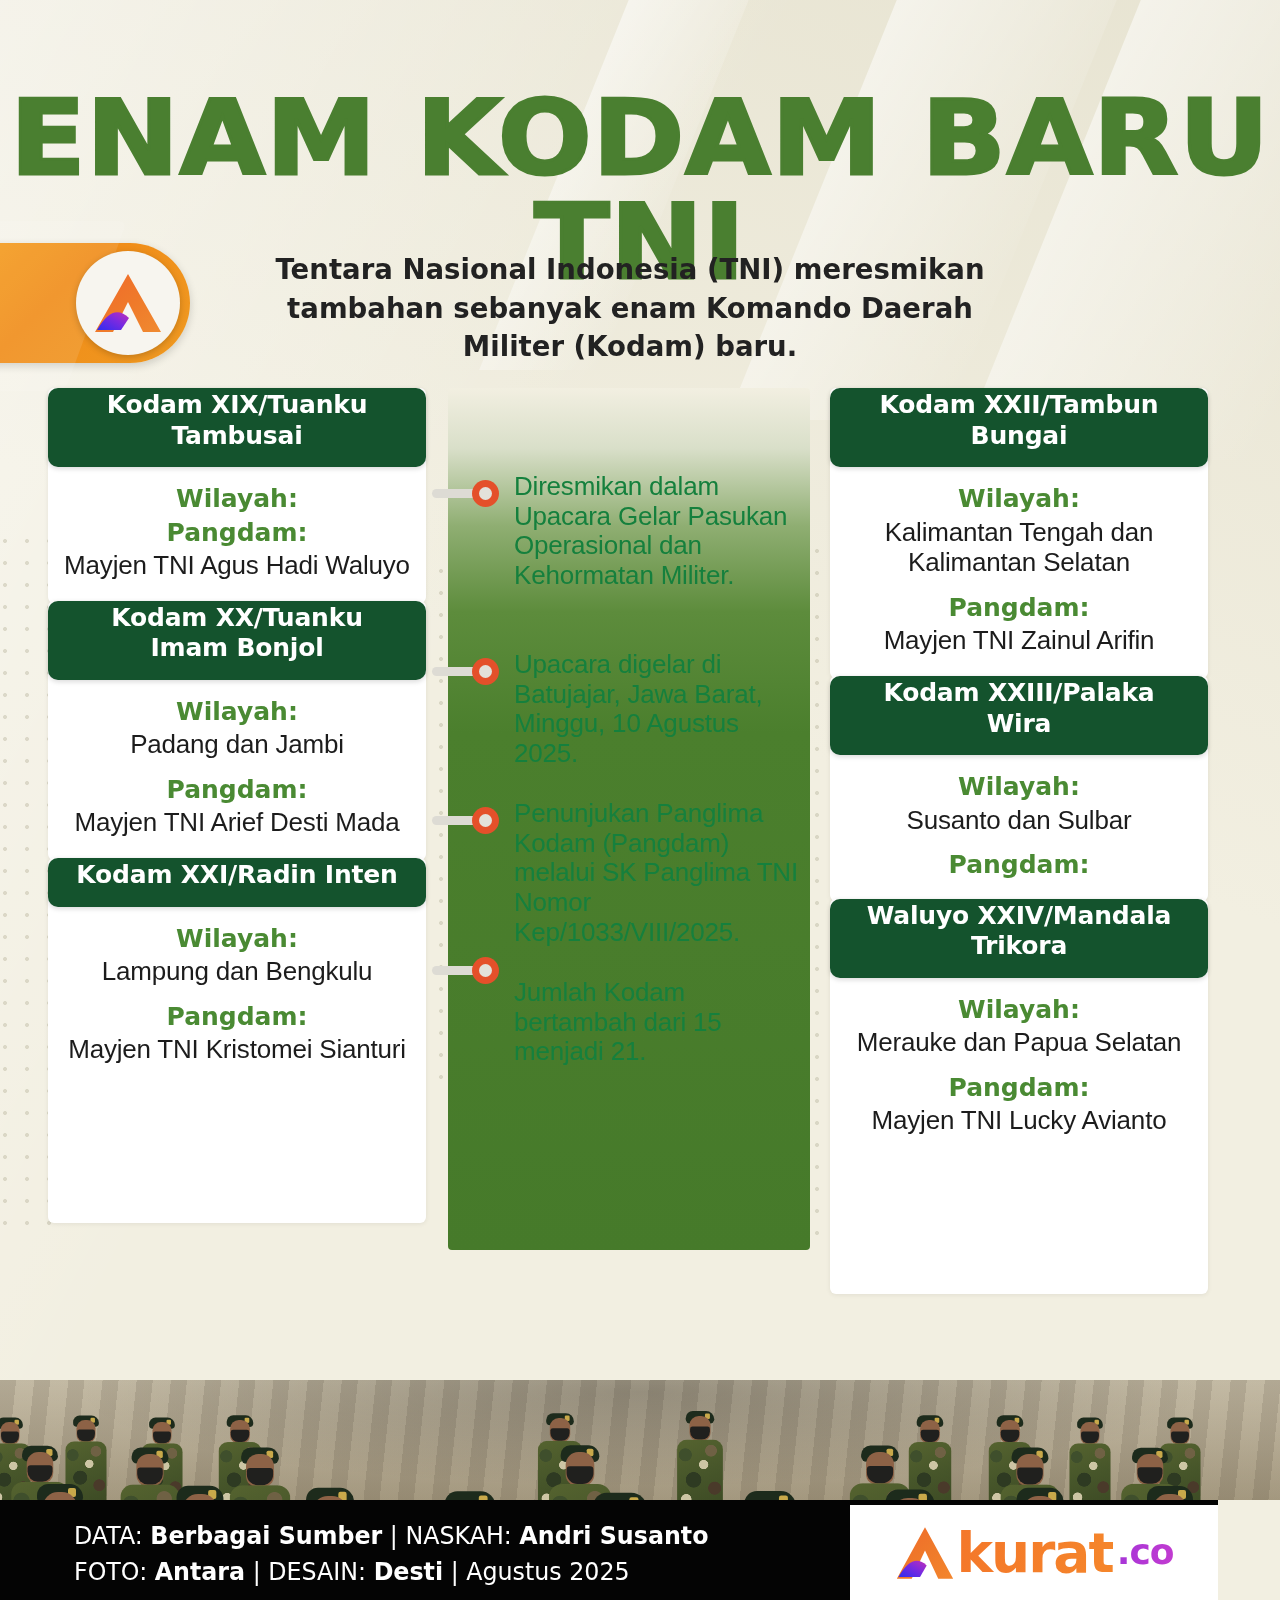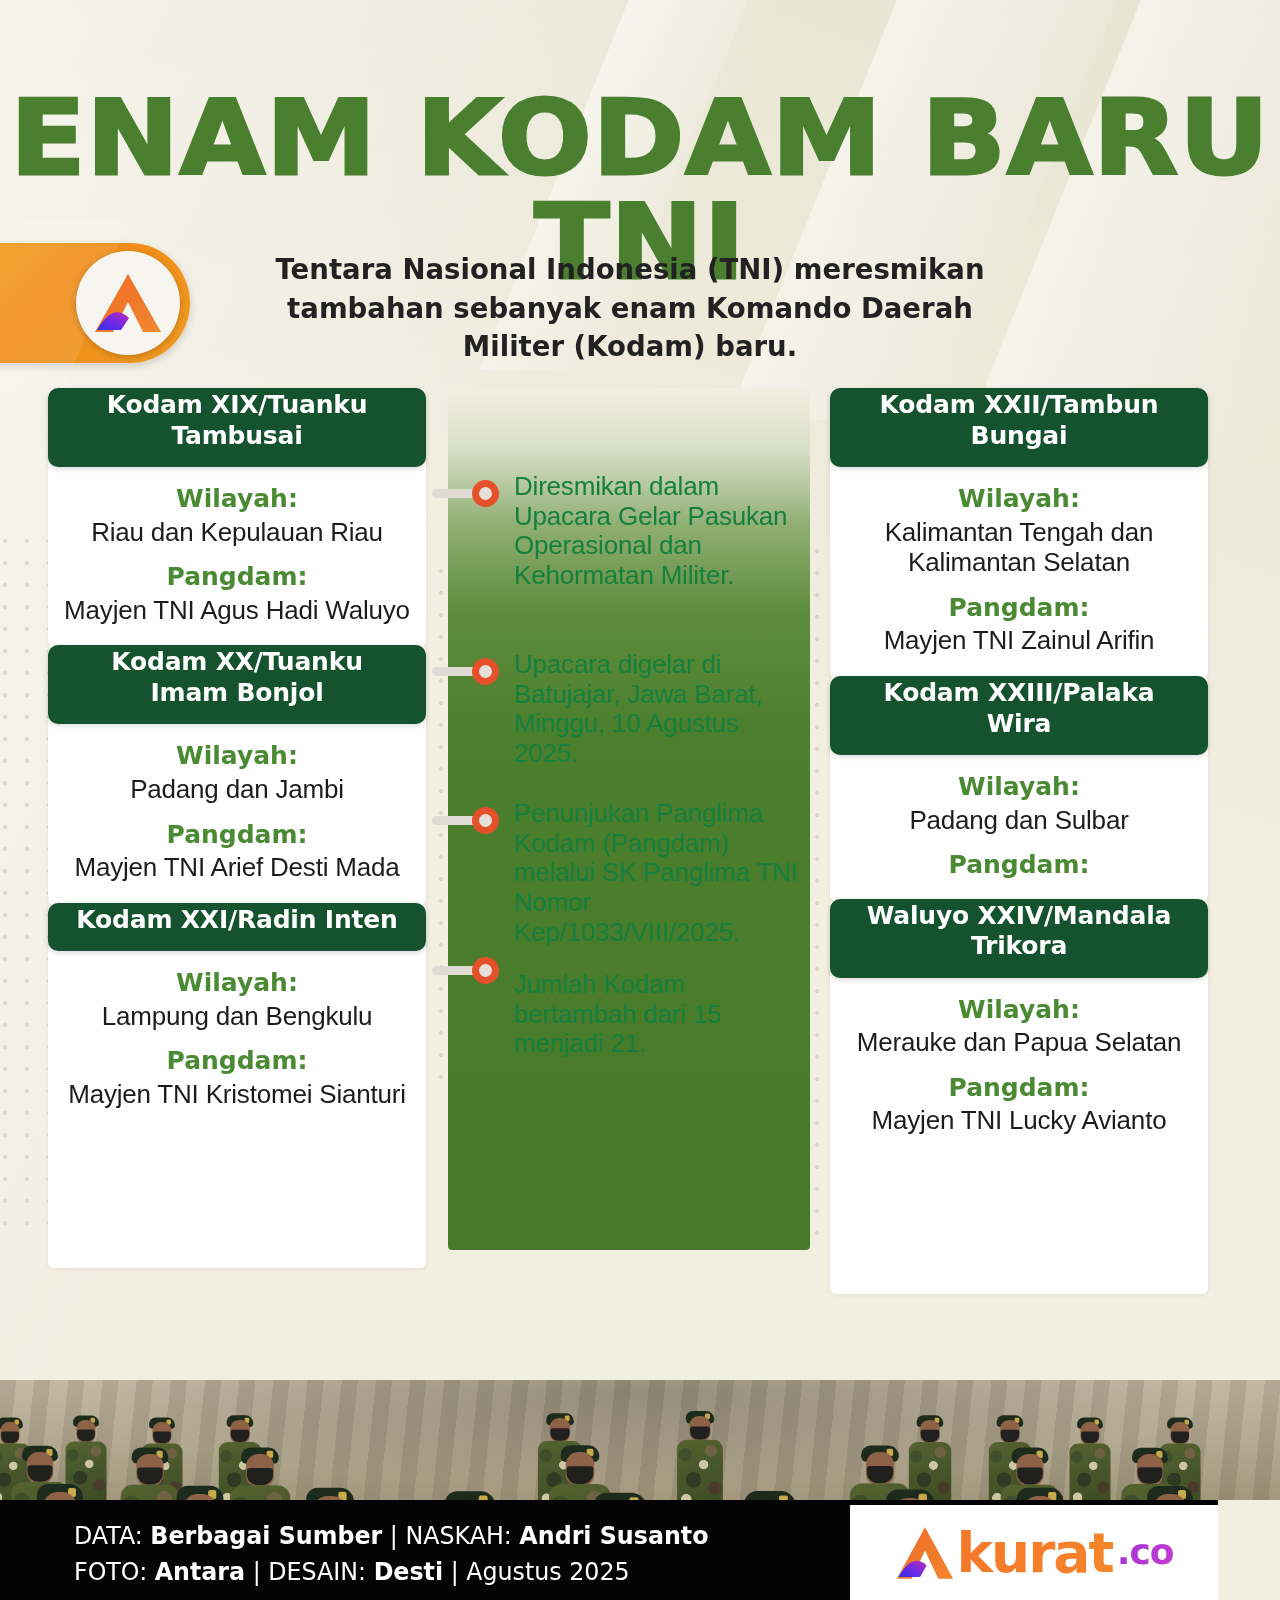--- a/index.html
+++ b/index.html
@@ -341,21 +341,20 @@
     </div>
   </div>
 </div>
 
 <div class="col-left">
 
   <div class="card-shell">
     <div class="card-head">Kodam XIX/Tuanku Tambusai</div>
     <div class="card-body">
       <div class="field-label">Wilayah:</div>
-      <div class="field-value">Riau dan Kepulauan Riau</div>
       <div class="field-label">Pangdam:</div>
       <div class="field-value last">Mayjen TNI Agus Hadi Waluyo</div>
     </div>
   </div>
 
   <div class="card-shell" style="margin-top:-2px;">
     <div class="card-head">Kodam XX/Tuanku Imam Bonjol</div>
     <div class="card-body">
       <div class="field-label">Wilayah:</div>
       <div class="field-value">Padang dan Jambi</div>
@@ -385,21 +384,21 @@
       <div class="field-value">Kalimantan Tengah dan Kalimantan Selatan</div>
       <div class="field-label">Pangdam:</div>
       <div class="field-value last">Mayjen TNI Zainul Arifin</div>
     </div>
   </div>
 
   <div class="card-shell" style="margin-top:-2px;">
     <div class="card-head">Kodam XXIII/Palaka Wira</div>
     <div class="card-body">
       <div class="field-label">Wilayah:</div>
-      <div class="field-value">Padang dan Sulbar</div>
+      <div class="field-value">Susanto dan Sulbar</div>
       <div class="field-label">Pangdam:</div>
     </div>
   </div>
 
   <div class="card-shell" style="margin-top:-2px;padding-bottom:150px;">
     <div class="card-head">Waluyo XXIV/Mandala Trikora</div>
     <div class="card-body">
       <div class="field-label">Wilayah:</div>
       <div class="field-value">Merauke dan Papua Selatan</div>
       <div class="field-label">Pangdam:</div>
@@ -427,21 +426,21 @@
 
   <div class="tl-item" style="top:428px;">
     <div class="tl-connector"></div>
     <div class="tl-dot"></div>
     <div class="tl-text">Penunjukan Panglima Kodam (Pangdam) melalui SK Panglima TNI Nomor Kep/1033/VIII/2025.</div>
   </div>
 
   <div class="tl-item" style="top:578px;">
     <div class="tl-connector"></div>
     <div class="tl-dot"></div>
-    <div class="tl-text" style="top:4px;">Jumlah Kodam bertambah dari 15 menjadi 21.</div>
+    <div class="tl-text" style="top:12px;">Jumlah Kodam bertambah dari 15 menjadi 21.</div>
   </div>
 
 </div>
 
 <div class="photo-band">
   <div class="ground"></div>
 
   <div class="soldier" style="left:10px;  transform:scale(0.56); bottom:78px;">
       <div class="s-beret"></div>
       <div class="s-head"></div>

